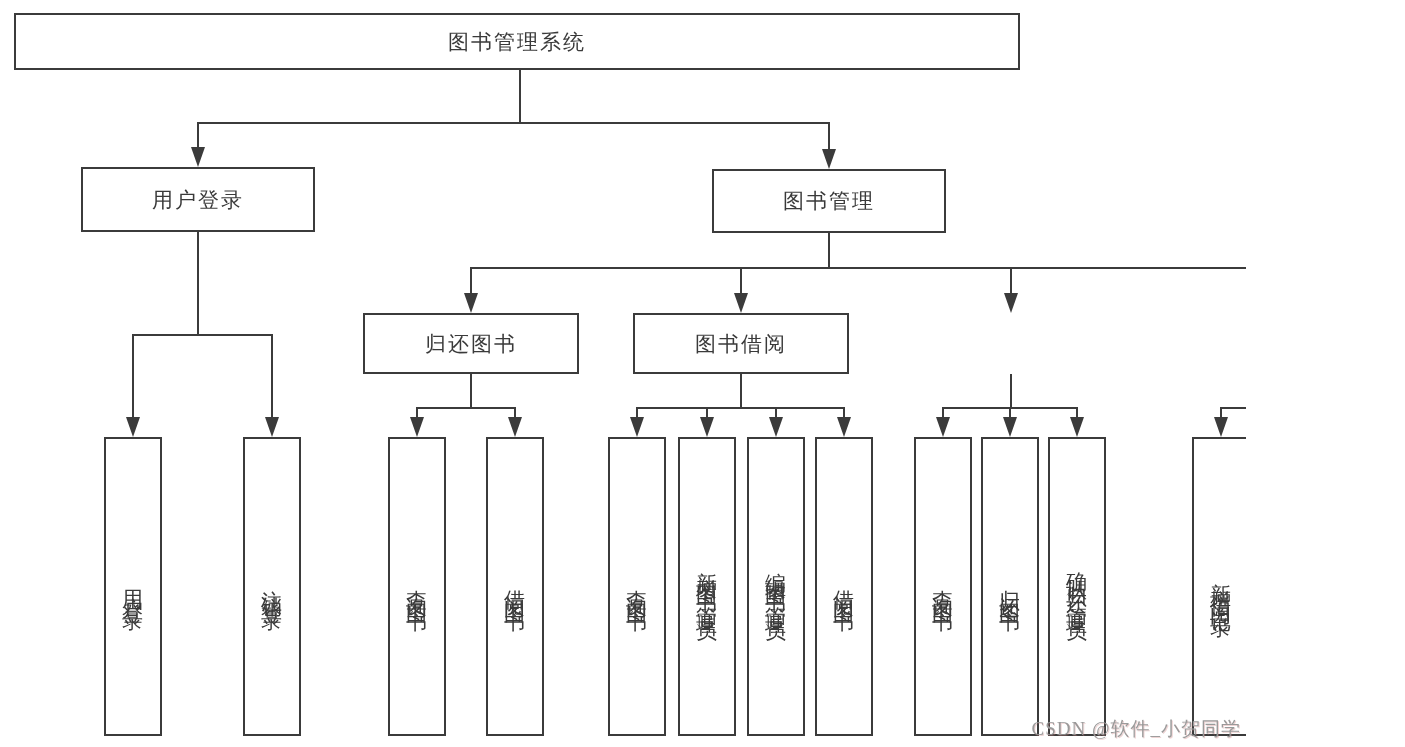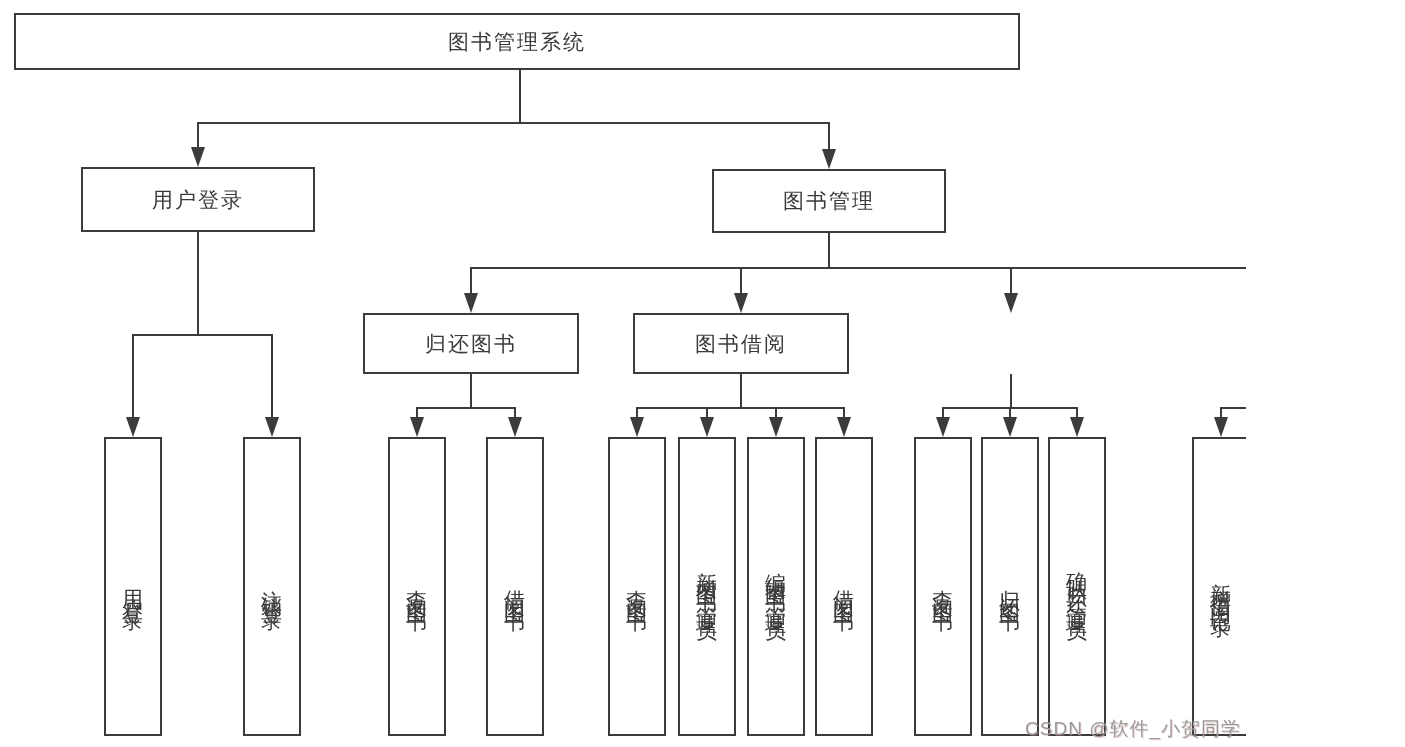--- a/index.html
+++ b/index.html
@@ -51,20 +51,21 @@
   }
   .watermark{
     position:absolute;
     top:716px;
     right:5px;
     font-size:19px;
     color:var(--watermark);
     text-shadow:1px 1px 0 rgba(205,130,130,0.35);
     z-index:5;
     letter-spacing:1px;
+    font-family:Liberation Serif, serif;
   }
 </style>
 </head>
 <body>
 
 <div class="canvas">
 
   <div class="box" style="left:14px;top:13px;width:1006px;height:57px;">
     <span>图书管理系统</span>
   </div>

